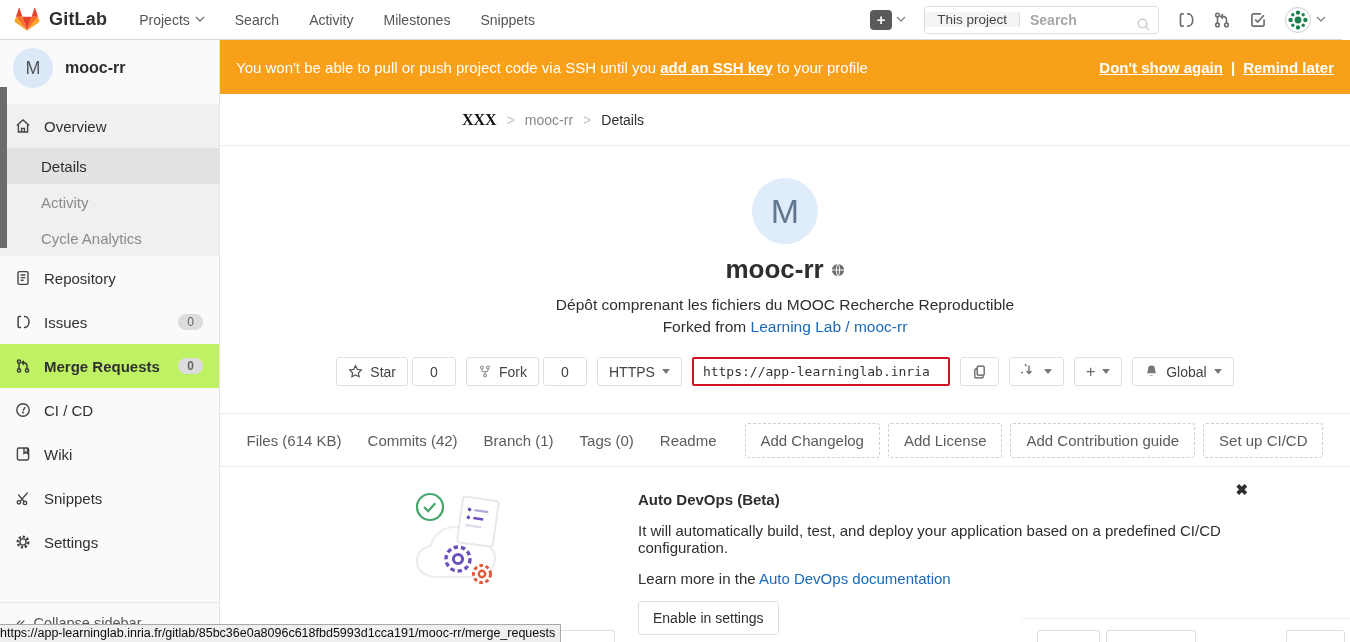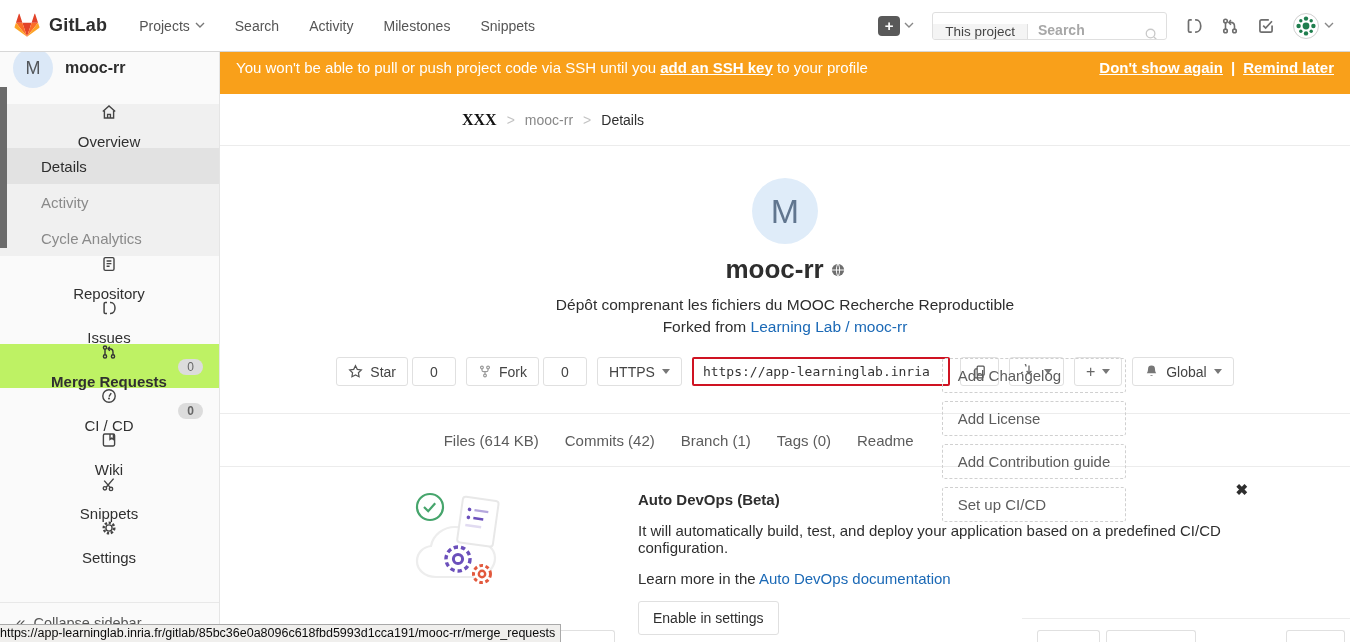--- a/index.html
+++ b/index.html
@@ -5,32 +5,32 @@
   * { margin:0; padding:0; box-sizing:border-box; }
   html,body { width:1350px; height:642px; overflow:hidden;
     font-family:"Liberation Sans", sans-serif; background:#fff; color:#2e2e2e; }
 
   :root{
     --banner-bg:#f9a01a; --link:#1b69b6; --hl-border:#cf1322;
     --border:#e5e5e5; --btn-border:#e0e0e0; --gray:#707070;
   }
 
   
-  .top-header{ position:fixed; top:0; left:0; right:0; height:52px; background:#fff;
+  .top-header{ position:fixed; top:0; left:0; right:8px; height:40px; background:#fff;
     border-bottom:1px solid #d7d7d7; display:flex; align-items:center; z-index:60;
     padding:0 16px 0 14px; }
   .brand{ display:flex; align-items:center; gap:9px; }
   .brand-name{ font-size:18px; font-weight:700; color:#2e2e2e; letter-spacing:.2px;}
   .top-nav{ display:flex; align-items:center; gap:30px; margin-left:32px; }
   .top-nav .nav-item{ font-size:14px; color:#555; cursor:pointer; display:flex; align-items:center; gap:5px;}
   .h-right{ margin-left:auto; display:flex; align-items:center; gap:18px; }
   .plus-btn{ display:flex; align-items:center; gap:4px; cursor:pointer;}
   .plus-sq{ width:22px; height:20px; background:#595959; border-radius:4px; color:#fff;
     font-size:15px; line-height:19px; text-align:center; font-weight:700;}
-  .search-wrap{ display:flex; align-items:flex-end; border:1px solid #dfdfdf; border-radius:3px;
+  .search-wrap{ display:flex; align-items:center; border:1px solid #dfdfdf; border-radius:3px;
     overflow:hidden; height:28px; }
   .search-scope{ background:#f4f4f4; border-right:1px solid #dfdfdf; font-size:13.5px; color:#444;
     display:flex; align-items:center; padding:0 12px; white-space:nowrap; }
   .search-box{ position:relative; }
   .search-box input{ border:none; outline:none; height:100%; width:138px; padding:0 26px 0 10px;
     font-size:14px; font-family:inherit; color:#333;font-weight:bold; }
   .search-box input::placeholder{ color:#a7a7a7; }
   .search-ic{ position:absolute; right:7px; top:6px; }
   .hdr-ic{ cursor:pointer; display:flex; align-items:center; }
   .avatar-menu{ display:flex; align-items:center; gap:5px; cursor:pointer; }
@@ -39,21 +39,21 @@
   .sidebar{ position:fixed; top:40px; left:0; bottom:0; width:220px; background:#fafafa;
     border-right:1px solid var(--border); z-index:40; }
   .proj-head{ height:56px; display:flex; align-items:center; gap:12px; padding:0 0 0 13px; }
   .proj-avatar{ width:40px; height:40px; border-radius:50%; background:#dbe8f7; color:#53565a;
     font-size:18px; display:flex; align-items:center; justify-content:center; }
   .proj-name{ font-size:16px; font-weight:700; color:#2e2e2e; }
   .scroll-thumb{ position:absolute; left:0; top:47px; width:7px; height:161px; background:#6b6b6b; }
   .snav{ margin-top:8px; }
   .snav-section{ background:#f0f0f0; }
   .snav-row{ height:44px; display:flex; align-items:center; gap:13px; padding:0 16px 0 15px;
-    font-size:15px; color:#303030; cursor:pointer;flex-direction:column; }
+    font-size:15px; color:#303030; cursor:pointer; }
   .snav-sub{ height:36px; display:flex; align-items:center; padding:0 16px 0 41px;
     font-size:15px; cursor:pointer; }
   .snav-sub.active{ background:#e2e2e2; color:#2e2e2e; }
   .snav-sub.muted{ color:#8a8a8a; }
   .snav-row.hovered{ background:#bef264;font-weight:bold; }
   .badge{ margin-left:auto; background:#dcdcdc; color:#666; font-size:12px; border-radius:9px;
     padding:1px 9px; }
   .collapse-row{ position:absolute; bottom:0; left:0; right:0; height:40px; border-top:1px solid #e8e8e8;
     display:flex; align-items:center; gap:10px; padding:0 16px; color:#555; font-size:14.5px; cursor:pointer;}
   .collapse-chev{ font-size:17px; color:#555; letter-spacing:-2px; }
@@ -91,21 +91,21 @@
   .clone-input{ height:29px; width:258px; border:2px solid var(--hl-border); border-radius:2px;
     font-family:"DejaVu Sans Mono", monospace; font-size:13px; color:#333; padding:0 9px; outline:none; }
   .caret{ width:0; height:0; border-left:4px solid transparent; border-right:4px solid transparent;
     border-top:5px solid #777; display:inline-block; }
 
   .divider{ border-bottom:1px solid #ececec; margin-top:27px; }
 
   .tabs-row{ height:53px; border-bottom:1px solid #ececec; display:flex; align-items:center;
     justify-content:center; gap:26px; font-size:15px; color:#5c5c5c; }
   .tab-link{ cursor:pointer; white-space:nowrap; }
-  .dashed-group{ display:flex; gap:8px; margin-left:2px;flex-direction:column; }
+  .dashed-group{ display:flex; gap:8px; margin-left:2px; }
   .dashed-btn{ border:1px dashed #d0d0d0; border-radius:3px; padding:8px 15px; font-size:15px;
     color:#5c5c5c; cursor:pointer; white-space:nowrap; }
 
   .adv{ position:relative; width:990px; margin:0 auto; padding:18px 0 30px; }
   .adv-illus{ position:absolute; left:118px; top:14px; }
   .adv-close{ position:absolute; right:32px; top:14px; font-size:15px; font-weight:700; color:#2e2e2e;
     cursor:pointer; }
   .adv-body{ margin-left:348px; padding-top:6px; }
   .adv-title{ font-size:15px; font-weight:700; color:#2e2e2e; }
   .adv-text{ margin-top:14px; font-size:15px; color:#2e2e2e; }

